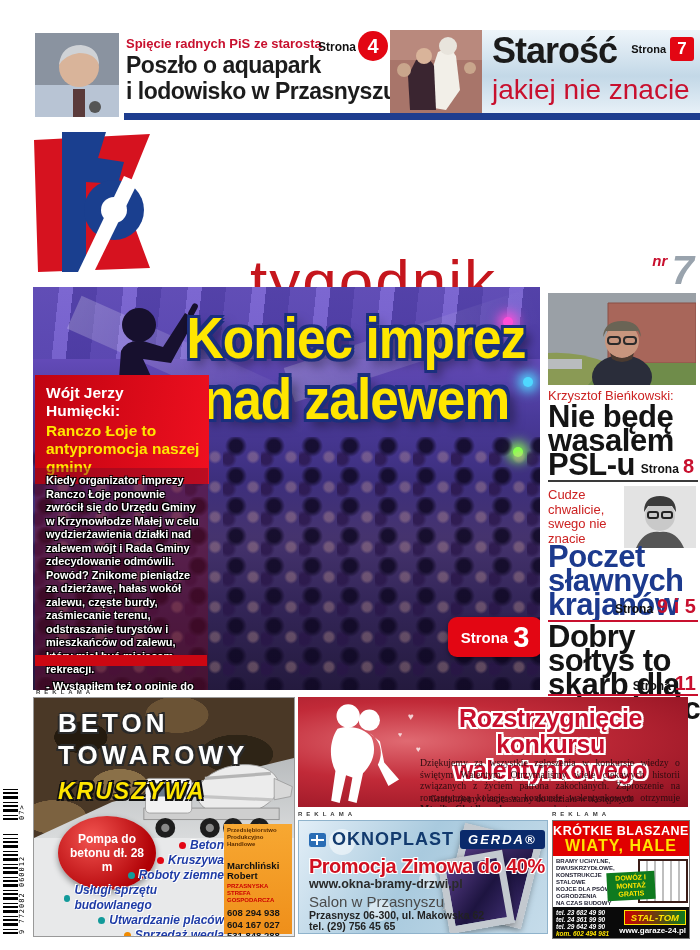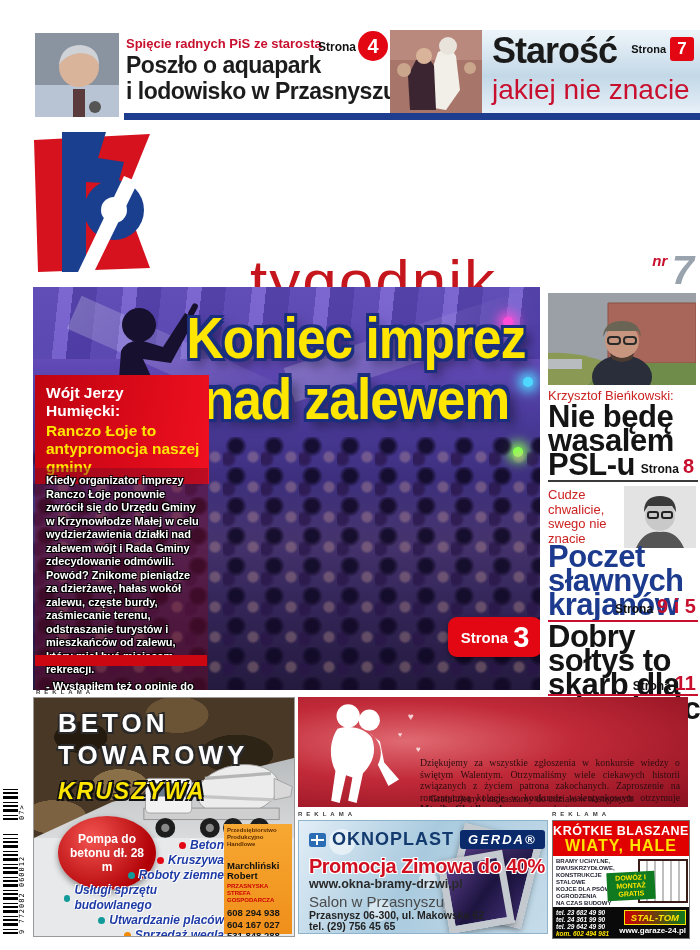--- a/index.html
+++ b/index.html
@@ -418,20 +418,24 @@
   <div class="abs" id="valentine">
     <svg class="abs" style="left:10px;top:2px;" width="110" height="106" viewBox="0 0 100 100">
       <circle cx="36" cy="16" r="11" fill="#fff"></circle>
       <circle cx="56" cy="20" r="10" fill="#fff"></circle>
       <path d="M26,28 C18,40 18,56 24,68 L20,96 28,98 34,72 40,74 36,96 44,98 50,70 C58,62 64,50 58,36 C52,28 38,24 26,28 Z" fill="#fff"></path>
       <path d="M56,32 C66,38 70,50 64,62 L74,82 84,76 70,60 66,40 Z" fill="#fff"></path>
     </svg>
     <div class="heart" style="left:110px;top:14px;font-size:10px;">♥</div>
     <div class="heart" style="left:100px;top:34px;font-size:7px;">♥</div>
     <div class="heart" style="left:118px;top:48px;font-size:8px;">♥</div>
+    <div class="abs" id="val-title">
+      <div>Rozstrzygnięcie konkursu</div>
+      <div>walentynkowego</div>
+    </div>
     <div id="val-body"><span>Dziękujemy za wszystkie zgłoszenia w konkursie wiedzy o świętym Walentym. Otrzymaliśmy wiele ciekawych historii związanych z życiem patrona zakochanych. Zaproszenie na romantyczną kolację w konkursie walentynkowym otrzymuje </span><b>Monika Chodkowska</b><span> wraz z osobą towarzyszącą.</span></div>
     <div id="val-body2">Gratulujemy i zapraszamy do udziału w następnych konkursach!</div>
   </div>
 
   <div class="abs" id="okno">
     <div class="bokeh" style="left:30px;top:8px;width:26px;height:26px;"></div>
     <div class="bokeh" style="left:120px;top:50px;width:18px;height:18px;"></div>
     <div class="bokeh" style="left:70px;top:78px;width:22px;height:22px;"></div>
     <div class="window-frame" style="right:14px;top:10px;width:66px;height:76px;transform:rotate(14deg);"></div>
     <div class="window-frame" style="right:38px;top:34px;width:52px;height:60px;transform:rotate(-10deg);"></div>

